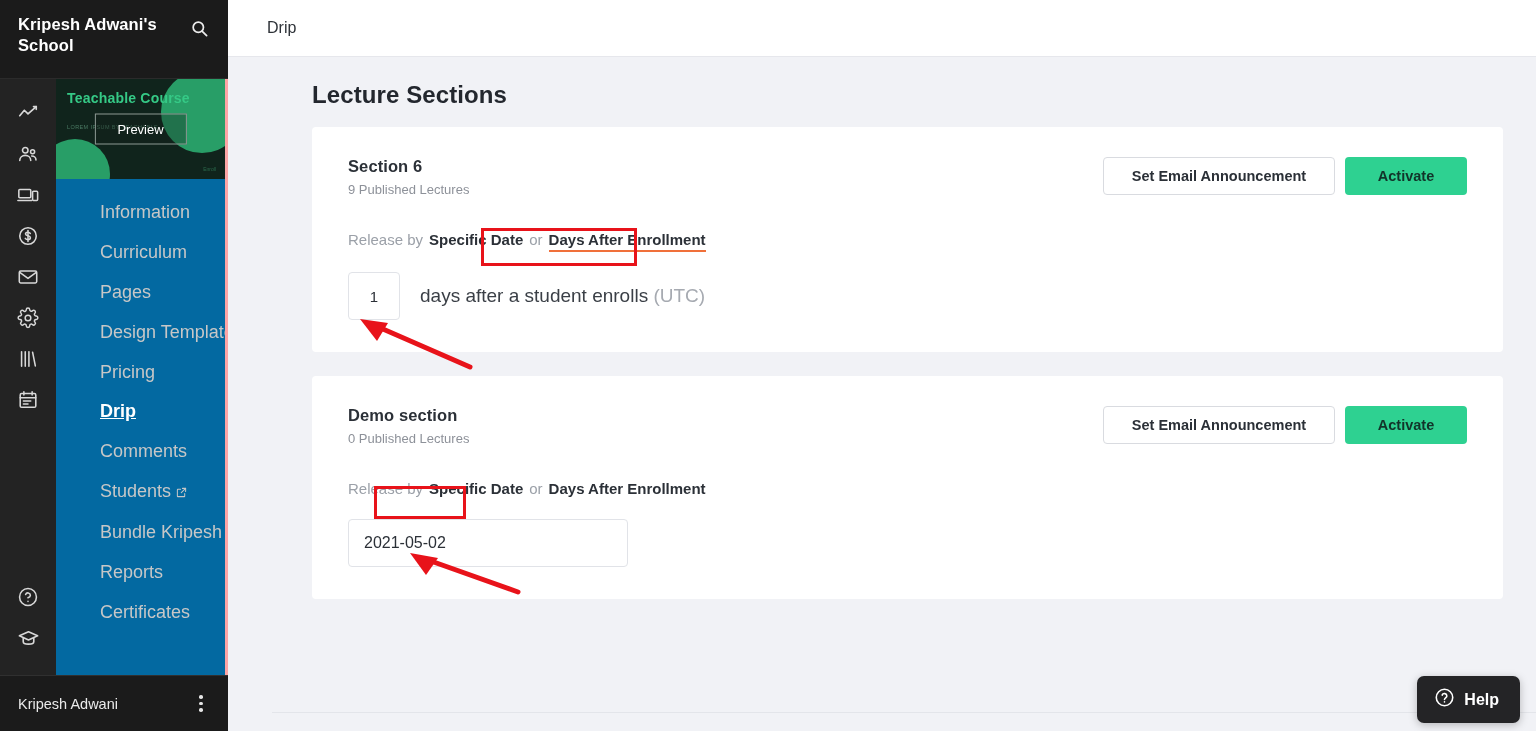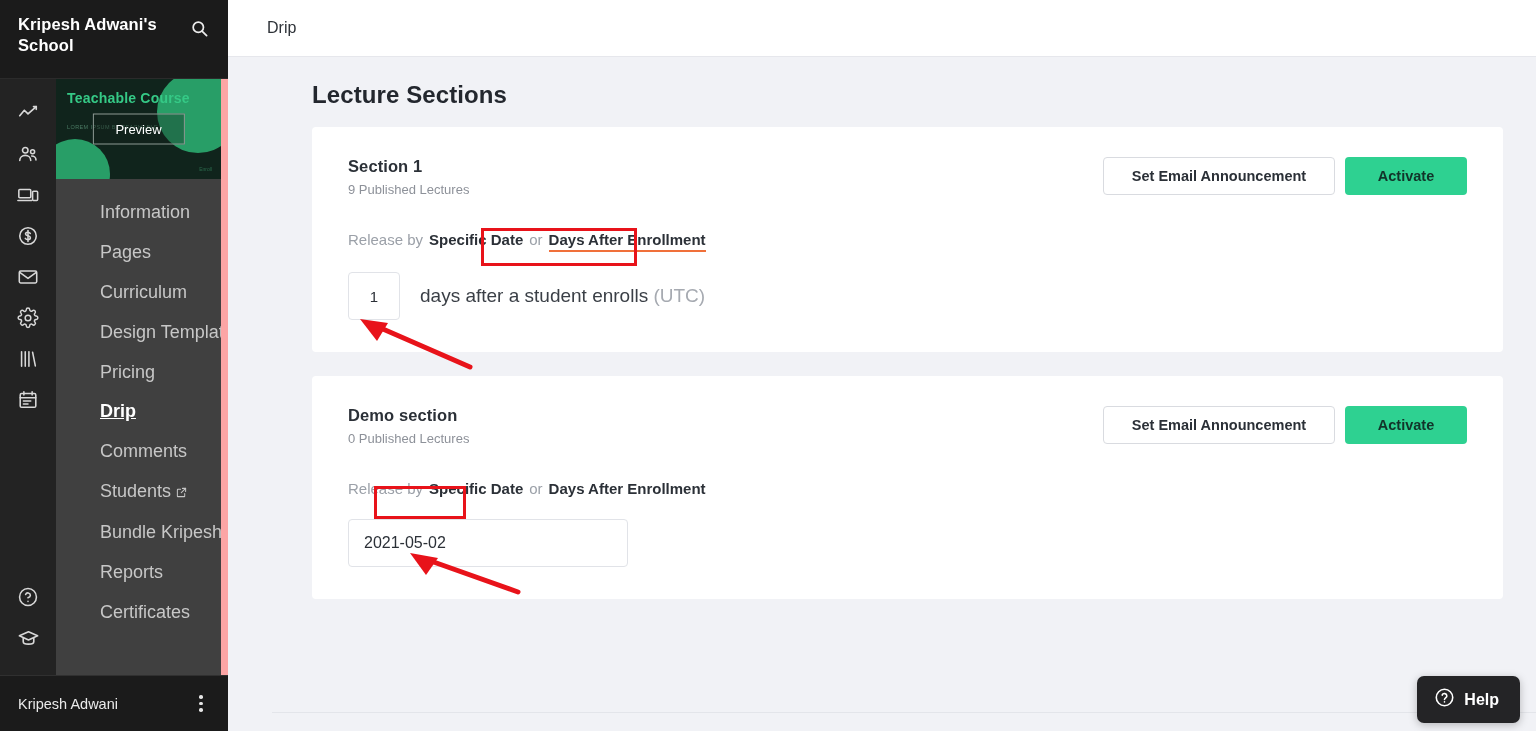--- a/index.html
+++ b/index.html
@@ -50,24 +50,24 @@
   .rail-icon {
     width: 40px; height: 40px;
     display: flex; align-items: center; justify-content: center;
     margin-bottom: 1px; cursor: pointer; color: #d8d8d8;
   }
   .rail-spacer { flex: 1; }
   .rail-bottom { padding-bottom: 16px; display: flex; flex-direction: column; align-items: center; }
 
   
   .nav-col {
-    flex: 1; background: #404040;
+    flex: 1; background: #0369a1;
     display: flex; flex-direction: column;
     min-width: 0;
-    border-right: 7px solid #fca5a5;
+    border-right: 3px solid #fca5a5;
   }
   .course-thumb {
     position: relative;
     height: 100px;
     background: #0e2019;
     overflow: hidden;
     flex: 0 0 100px;
   }
   .thumb-bg { position: absolute; inset: 0; background: #10241c; }
   .blob1 {
@@ -319,22 +319,22 @@
           <div class="blob1"></div>
           <div class="blob2"></div>
           <div class="thumb-title">Teachable Course</div>
           <div class="thumb-sub">LOREM IPSUM BY TEACHABLE</div>
           <div class="thumb-corner">Enroll</div>
           <div class="preview-btn">Preview</div>
         </div>
 
         <nav class="nav-list">
           <a class="nav-item"><span>Information</span></a>
+          <a class="nav-item"><span>Curriculum</span></a>
           <a class="nav-item"><span>Pages</span></a>
-          <a class="nav-item"><span>Curriculum</span></a>
           <a class="nav-item"><span>Design Templates</span></a>
           <a class="nav-item"><span>Pricing</span></a>
           <a class="nav-item active"><span>Drip</span></a>
           <a class="nav-item"><span>Comments</span></a>
           <a class="nav-item"><span>Students</span><span class="ext"><svg width="11" height="11" viewBox="0 0 24 24" fill="none" stroke="#c7c7c7" stroke-width="2.2" stroke-linecap="round" stroke-linejoin="round">
                   <path d="M14 3h7v7"></path>
                   <path d="M21 3l-9.5 9.5"></path>
                   <path d="M19 14v6a1 1 0 0 1-1 1H4a1 1 0 0 1-1-1V6a1 1 0 0 1 1-1h6"></path>
                 </svg></span></a>
           <a class="nav-item"><span>Bundle Kripesh</span></a>
@@ -358,21 +358,21 @@
     <header class="topbar">
       <div class="title">Drip</div>
     </header>
 
     <div class="content">
       <h1 class="page-title">Lecture Sections</h1>
 
       <div class="card">
         <div class="card-head">
           <div class="info">
-            <div class="sec-title">Section 1</div>
+            <div class="sec-title">Section 6</div>
             <div class="sec-sub">9 Published  Lectures</div>
           </div>
           <div class="card-actions">
             <button class="btn-outline">Set Email Announcement</button>
             <button class="btn-green">Activate</button>
           </div>
         </div>
 
         <div class="release-row">
           <span>Release by</span>

